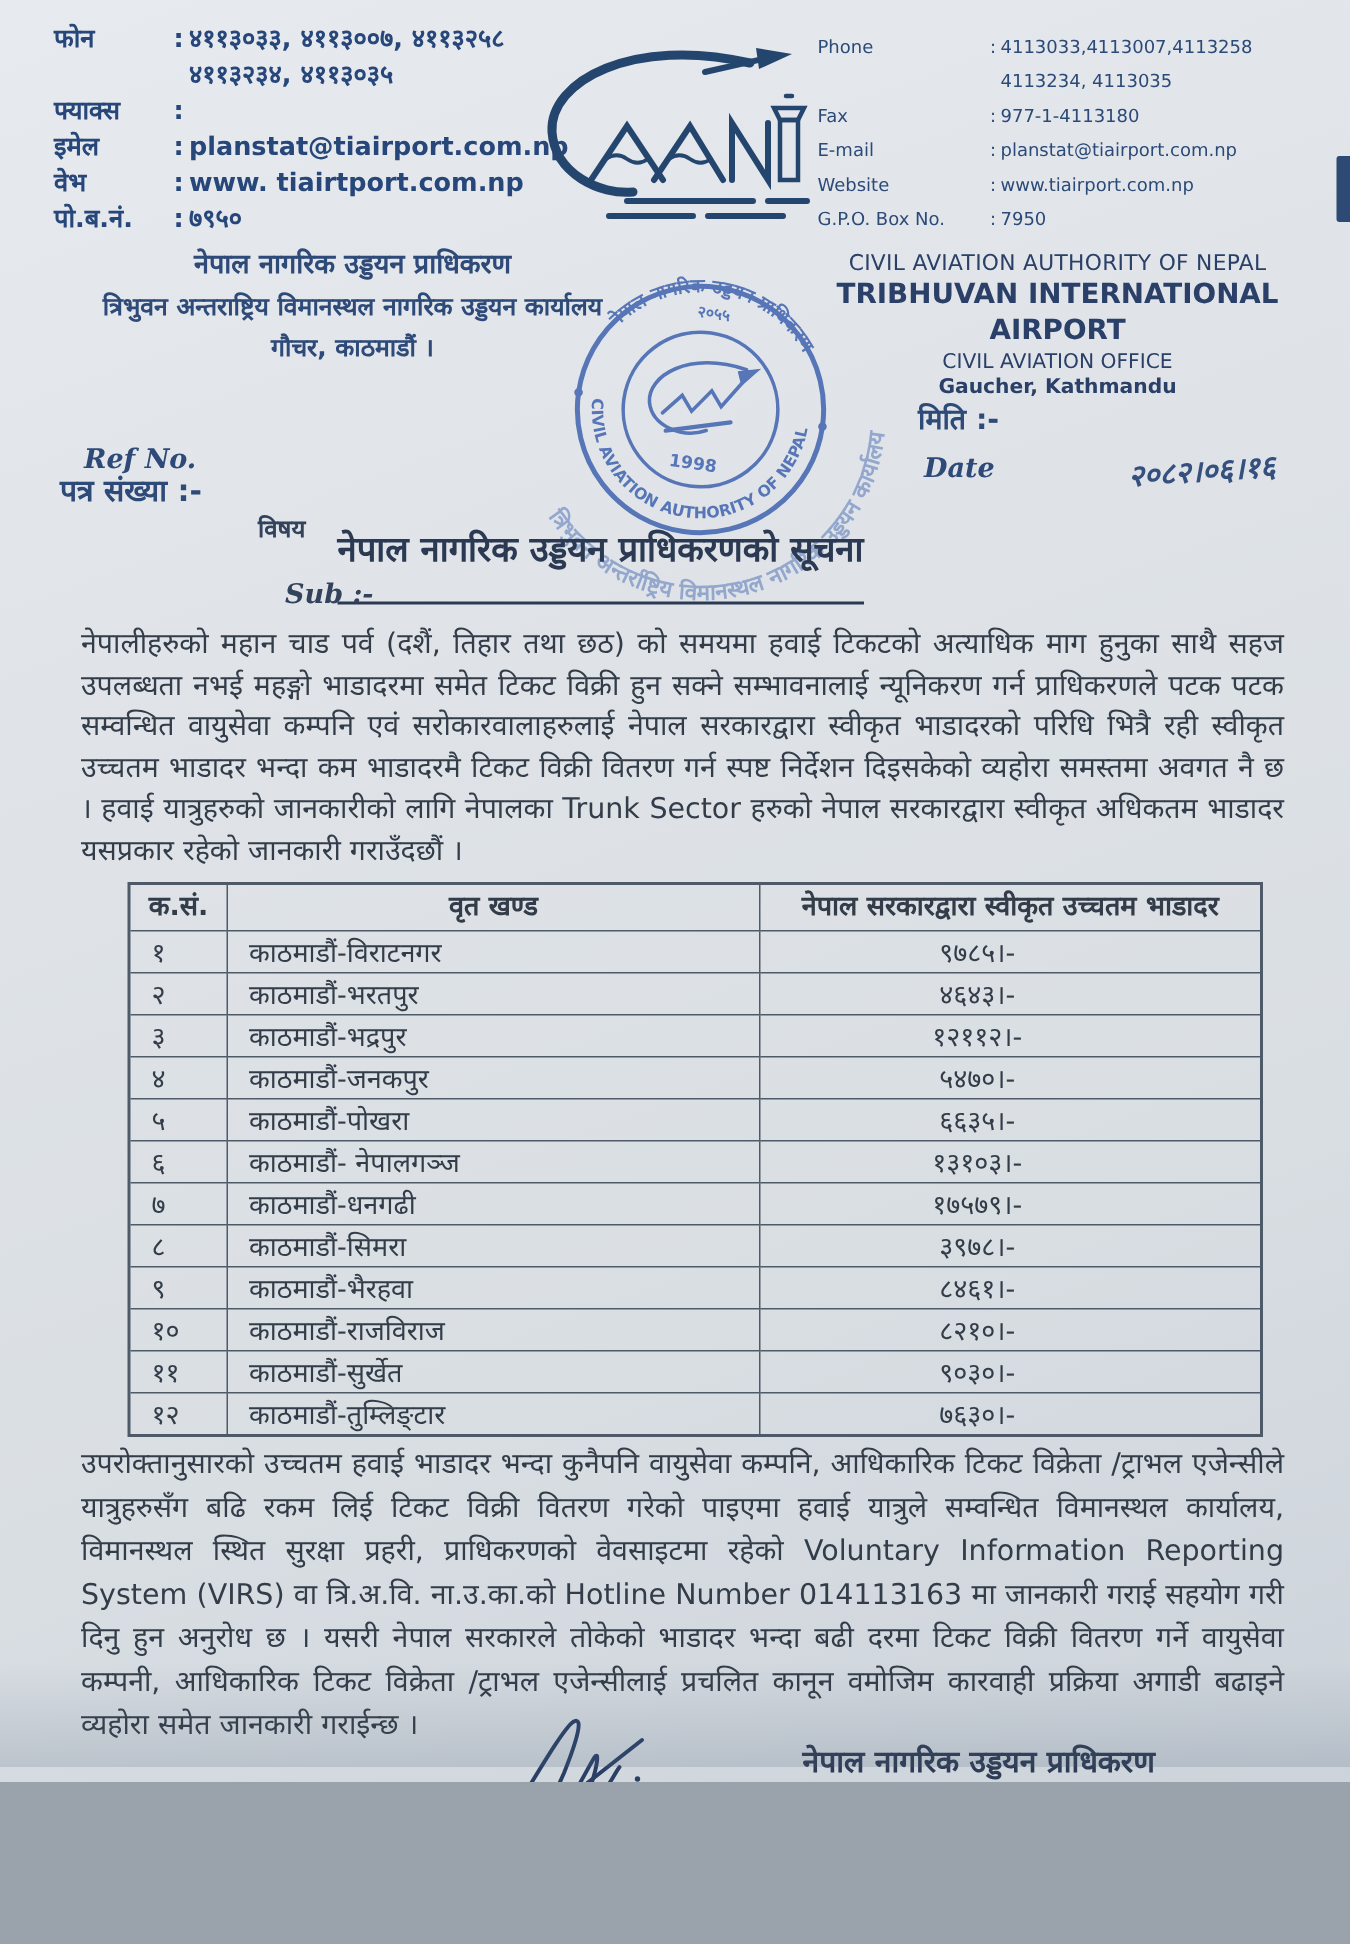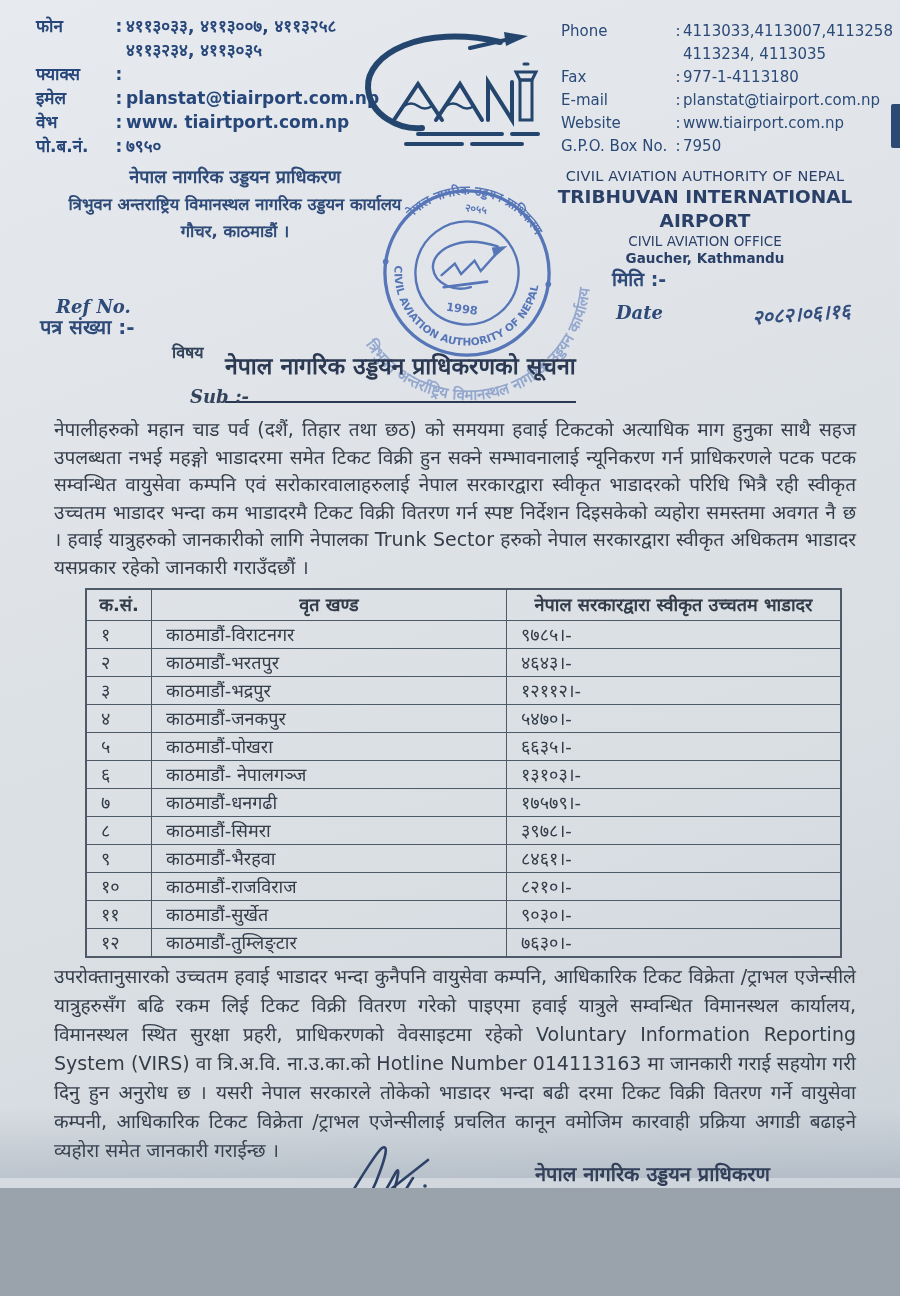--- a/index.html
+++ b/index.html
@@ -10,21 +10,21 @@
     color:#333d49;
   }
   #page::after{content:"";position:absolute;left:0;right:0;bottom:10px;height:70px;
     background:linear-gradient(rgba(70,90,115,0),rgba(70,90,115,0.18));pointer-events:none;}
   .abs{position:absolute;}
   
   .lh-row{display:grid;line-height:24px;font-size:17px;}
   .lh-left{left:36px;top:14px;color:#27477a;font-weight:bold;}
   .lh-left .lh-row{grid-template-columns:76px 14px auto;}
   .lh-right{left:545px;top:20px;color:#2b4a77;font-weight:500;}
-  .lh-right .lh-row{grid-template-columns:112px 10px auto;line-height:23px;font-size:15px;margin-left:16px;}
+  .lh-right .lh-row{grid-template-columns:112px 10px auto;line-height:23px;font-size:12px;}
   .lh-sep{text-align:center;}
   
   .org-np{left:40px;top:163px;width:390px;text-align:center;color:#2e4a78;}
   .org-np .l1{font-size:18px;font-weight:bold;line-height:28px;}
   .org-np .l2{font-size:16.5px;font-weight:bold;line-height:27px;}
   .org-np .l3{font-size:16.5px;font-weight:bold;line-height:27px;}
   .org-en{left:520px;top:167px;width:370px;text-align:center;color:#2b4068;}
   .org-en .l1{font-size:14.5px;line-height:18px;letter-spacing:.2px;}
   .org-en .l2{font-size:18.5px;font-weight:bold;line-height:24px;}
   .org-en .l3{font-size:13.5px;line-height:17px;}
@@ -46,21 +46,21 @@
   
   .para{left:54px;width:802px;font-size:19px;line-height:27.5px;text-align:justify;color:#333d49;}
   .p1{top:416px;}
   .p2{top:962px;line-height:29px;}
   
   .fare-table{left:85px;top:588px;width:753px;display:grid;
     grid-template-columns:65px 355px 333px;border:2px solid #4e5a68;font-size:18px;color:#333d49;}
   .cell{border-right:1px solid #4e5a68;border-bottom:1px solid #4e5a68;padding:1px 6px 2px 14px;}
   .cell:nth-child(3n){border-right:none;}
   .hcell{font-weight:bold;text-align:center;padding:4px 6px;line-height:22px;}
-  .fare{ text-align:left;padding-right:58px;}
+  .fare{ text-align:center;padding-right:58px;}
   .lastrow{border-bottom:none;}
   
   .sig{left:330px;top:1138px;}
   .sig-org{left:535px;top:1160px;font-size:20px;font-weight:bold;color:#2e3b55;}
   .footer-quote{left:0;top:1248px;width:900px;text-align:center;font-size:18px;font-weight:bold;color:#3c4a5e;}
   .bottom-bar{left:0;top:1284px;width:900px;height:12px;background:linear-gradient(#27466f,#16294a);}
   .edge-mark{left:891px;top:104px;width:9px;height:44px;background:#2c4a73;border-radius:2px 0 0 2px;}
 </style>
 </head>
 <body>

